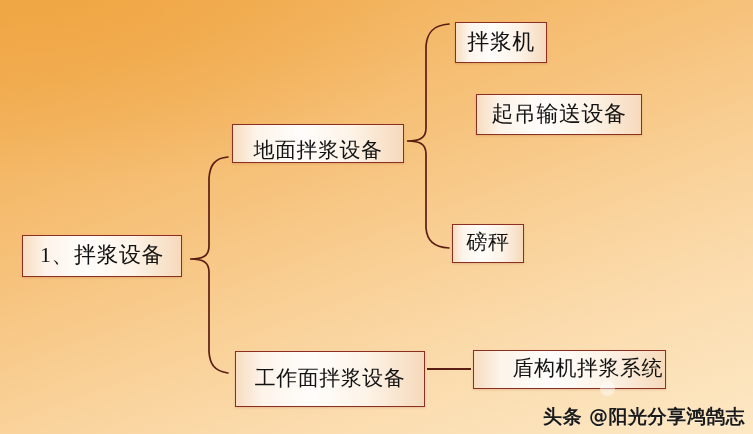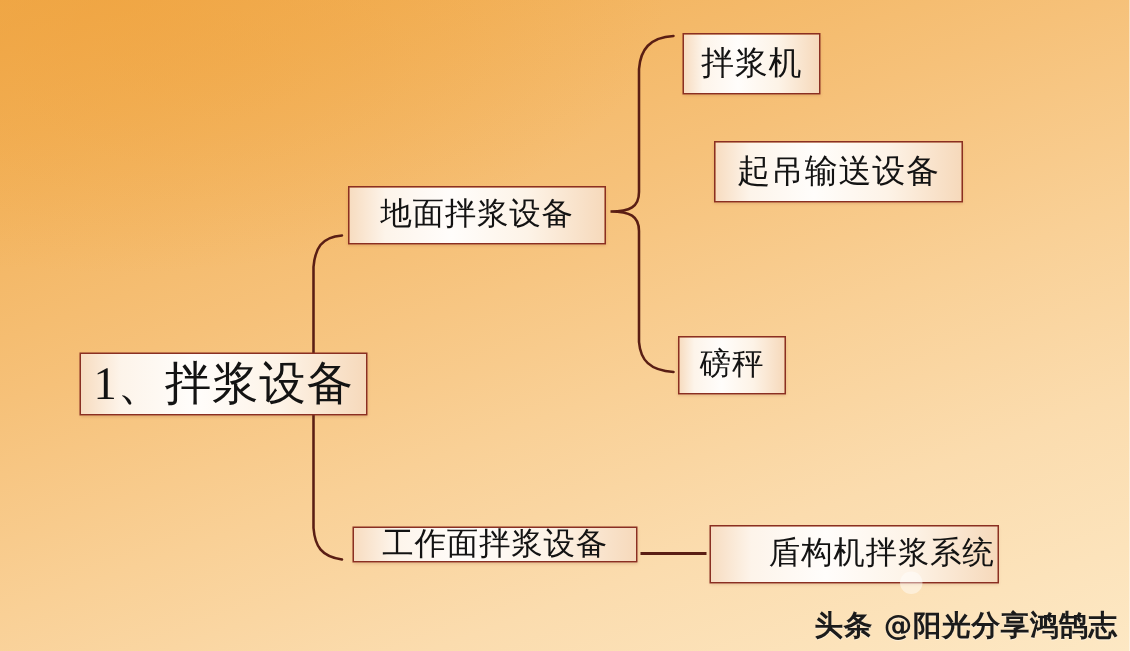--- a/index.html
+++ b/index.html
@@ -54,23 +54,23 @@
     line-height: 1;
     box-shadow: 0 1px 2px rgba(120,60,20,0.18);
   }
   .node span {
     display: block;
     padding: 0 2px;
     transform: translateY(-1px);
   }
 
   
-  #node-root      { left: 22px;  top: 235px; width: 192px; height: 42px; font-size: 31px; margin-left: 31px; }
-  #node-ground    { left: 232px; top: 124px; width: 172px; height: 39px; font-size: 21px; }
-  #node-face      { left: 235px; top: 351px; width: 190px; height: 24px; font-size: 21px; }
+  #node-root      { left: 22px;  top: 235px; width: 160px; height: 42px; font-size: 22px; }
+  #node-ground    { left: 232px; top: 124px; width: 172px; height: 39px; font-size: 21px; align-items: flex-end; }
+  #node-face      { left: 235px; top: 351px; width: 190px; height: 56px; font-size: 21px; }
   #node-mixer     { left: 455px; top: 22px;  width: 92px;  height: 41px; font-size: 22px; }
   #node-hoist     { left: 455px; top: 94px;  width: 166px; height: 41px; font-size: 22px; margin-left: 21px; }
   #node-quality   { left: 452px; top: 160px; width: 258px; height: 41px; font-size: 22px; }
   #node-scale     { left: 452px; top: 224px; width: 72px;  height: 39px; font-size: 21px; }
   #node-shield    { left: 473px; top: 350px; width: 193px; height: 39px; font-size: 21px; justify-content: flex-end; }
 
   .connectors {
     position: absolute;
     left: 0; top: 0;
     width: 753px;

